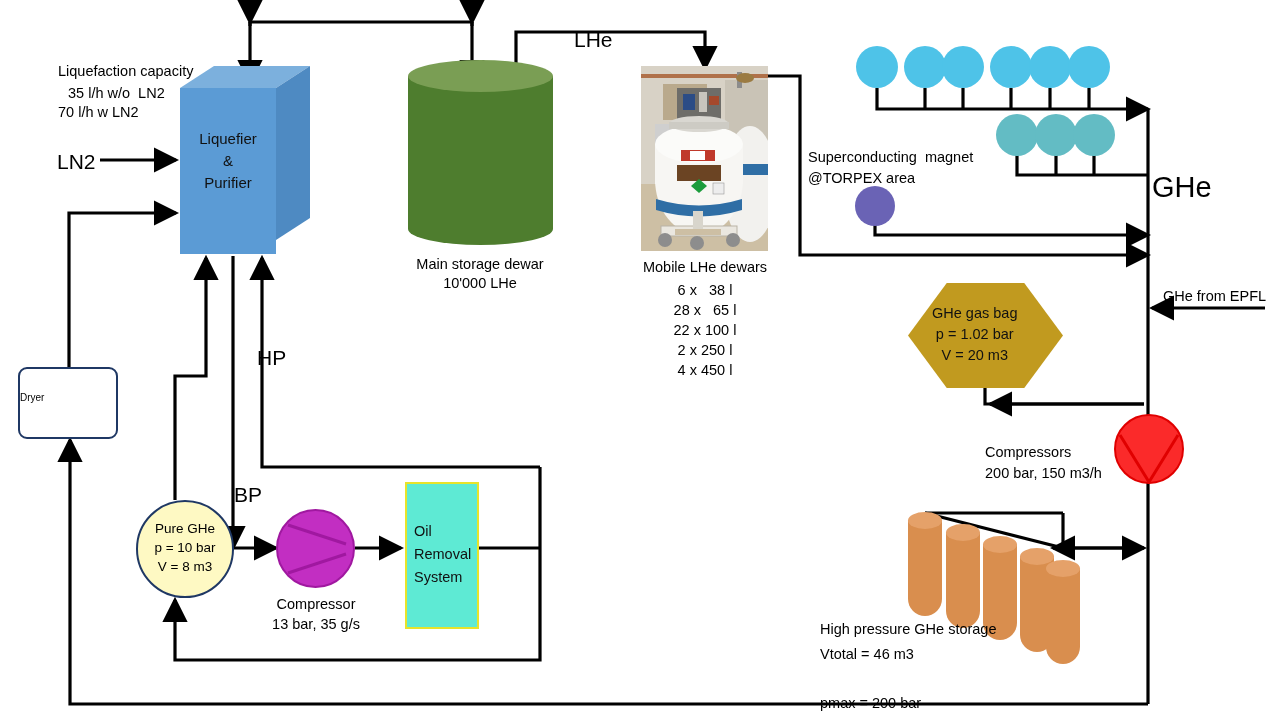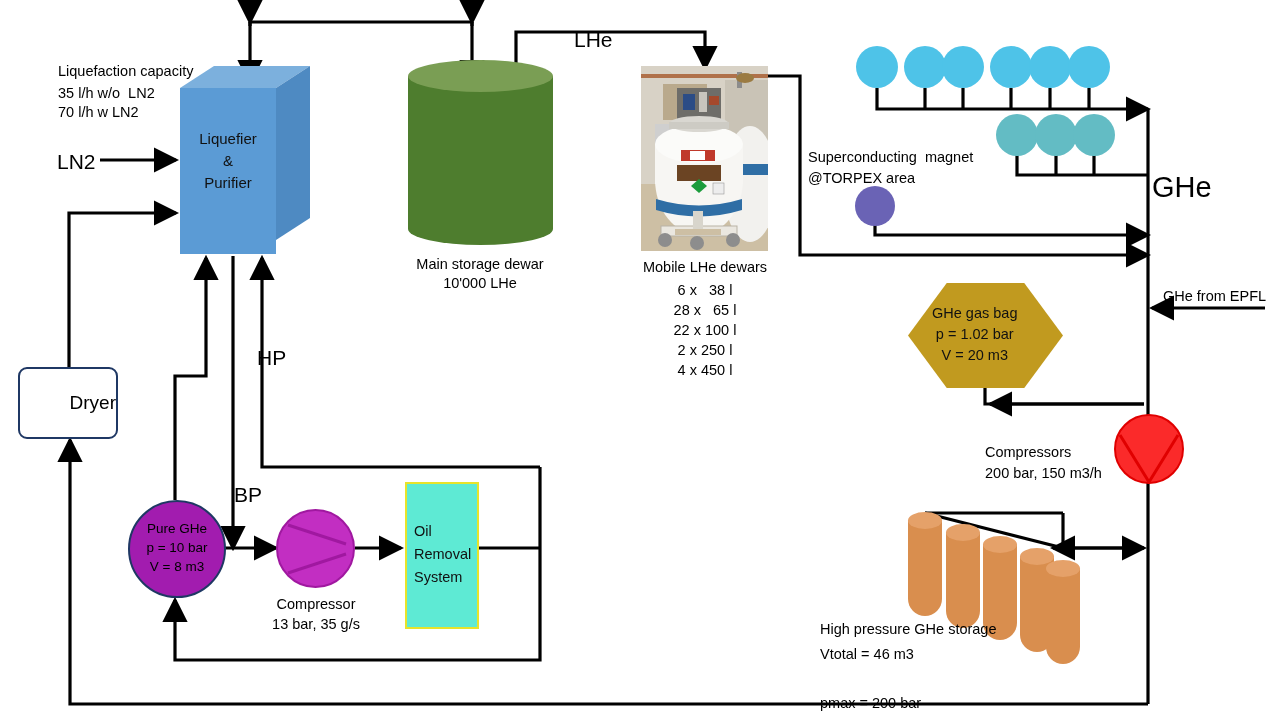--- a/index.html
+++ b/index.html
@@ -27,33 +27,33 @@
   
   .mag{position:absolute;border-radius:50%;}
 
   
   #gasbag{position:absolute;left:908px;top:283px;width:155px;height:105px;}
   #gasbag .hex{position:absolute;inset:0;background:#c19a1f;
     clip-path:polygon(25% 0,75% 0,100% 50%,75% 100%,25% 100%,0 50%);}
   #gasbag .t{position:absolute;left:24px;top:20px;font-size:14.5px;line-height:21px;color:#111;text-align:center;}
 
   
-  #pureghe{position:absolute;left:128px;top:500px;width:94px;height:94px;border:2.5px solid #1f3864;border-radius:50%;background:#a21caf;}
+  #pureghe{position:absolute;left:136px;top:500px;width:94px;height:94px;border:2.5px solid #1f3864;border-radius:50%;background:#fef9c3;}
   #pureghe .t{position:absolute;left:0;top:17px;width:94px;text-align:center;font-size:13.5px;line-height:19px;}
 
   
   .pump{position:absolute;border-radius:50%;}
 
   
   #oilbox{position:absolute;left:405px;top:482px;width:70px;height:143px;background:#5eead4;border:2px solid #e8e32a;}
   #oilbox .t{position:absolute;left:7px;top:36px;font-size:14.5px;line-height:23px;color:#111;}
 
   
   #dryer{position:absolute;left:18px;top:367px;width:96px;height:68px;border:2.5px solid #1f3864;border-radius:9px;background:#fff;}
-  #dryer .t{position:absolute;left:0;top:23px;width:96px;text-align:right;font-size:19px;}
+  #dryer .t{position:absolute;left:0;top:23px;width:96px;text-align:left;font-size:10px;}
 
   
   .bottle{position:absolute;width:34px;height:112px;}
   .bottle .cyl{position:absolute;left:0;top:8px;width:34px;height:96px;background:#d98e4e;border-radius:0 0 17px 17px;}
   .bottle .cap{position:absolute;left:0;top:0;width:34px;height:17px;border-radius:50%;background:#e5a169;}
 </style>
 </head>
 <body>
 
 <div id="stage">
@@ -124,21 +124,21 @@
       <path d="M1063,513 L1063,550"></path>
       <path d="M925,513 L1063,548"></path>
       <path d="M1144,548 L1053,548" marker-end="url(#ah2)"></path>
       <path d="M1053,548 L1144,548" marker-end="url(#ah2)"></path>
 
       <path d="M1148,704 L70,704 L70,440" marker-end="url(#ah2)"></path>
     </g>
   </svg>
 
   <div class="lbl" style="left:58px;top:62px;">Liquefaction capacity</div>
-  <div class="lbl" style="left:58px;top:84px;">35 l/h w/o  LN2</div>
+  <div class="lbl" style="left:68px;top:84px;">35 l/h w/o  LN2</div>
   <div class="lbl" style="left:58px;top:103px;">70 l/h w LN2</div>
   <div class="lbl big" style="left:57px;top:152px;">LN2</div>
 
   <div id="liquefier">
     <svg width="130" height="188" style="position:absolute;left:0;top:0;">
       <polygon points="0,22 34,0 130,0 96,22" fill="#7cb0dd"></polygon>
       <polygon points="96,22 130,0 130,152 96,174" fill="#4e8ac2"></polygon>
     </svg>
     <div class="front"></div>
     <div class="txt">

